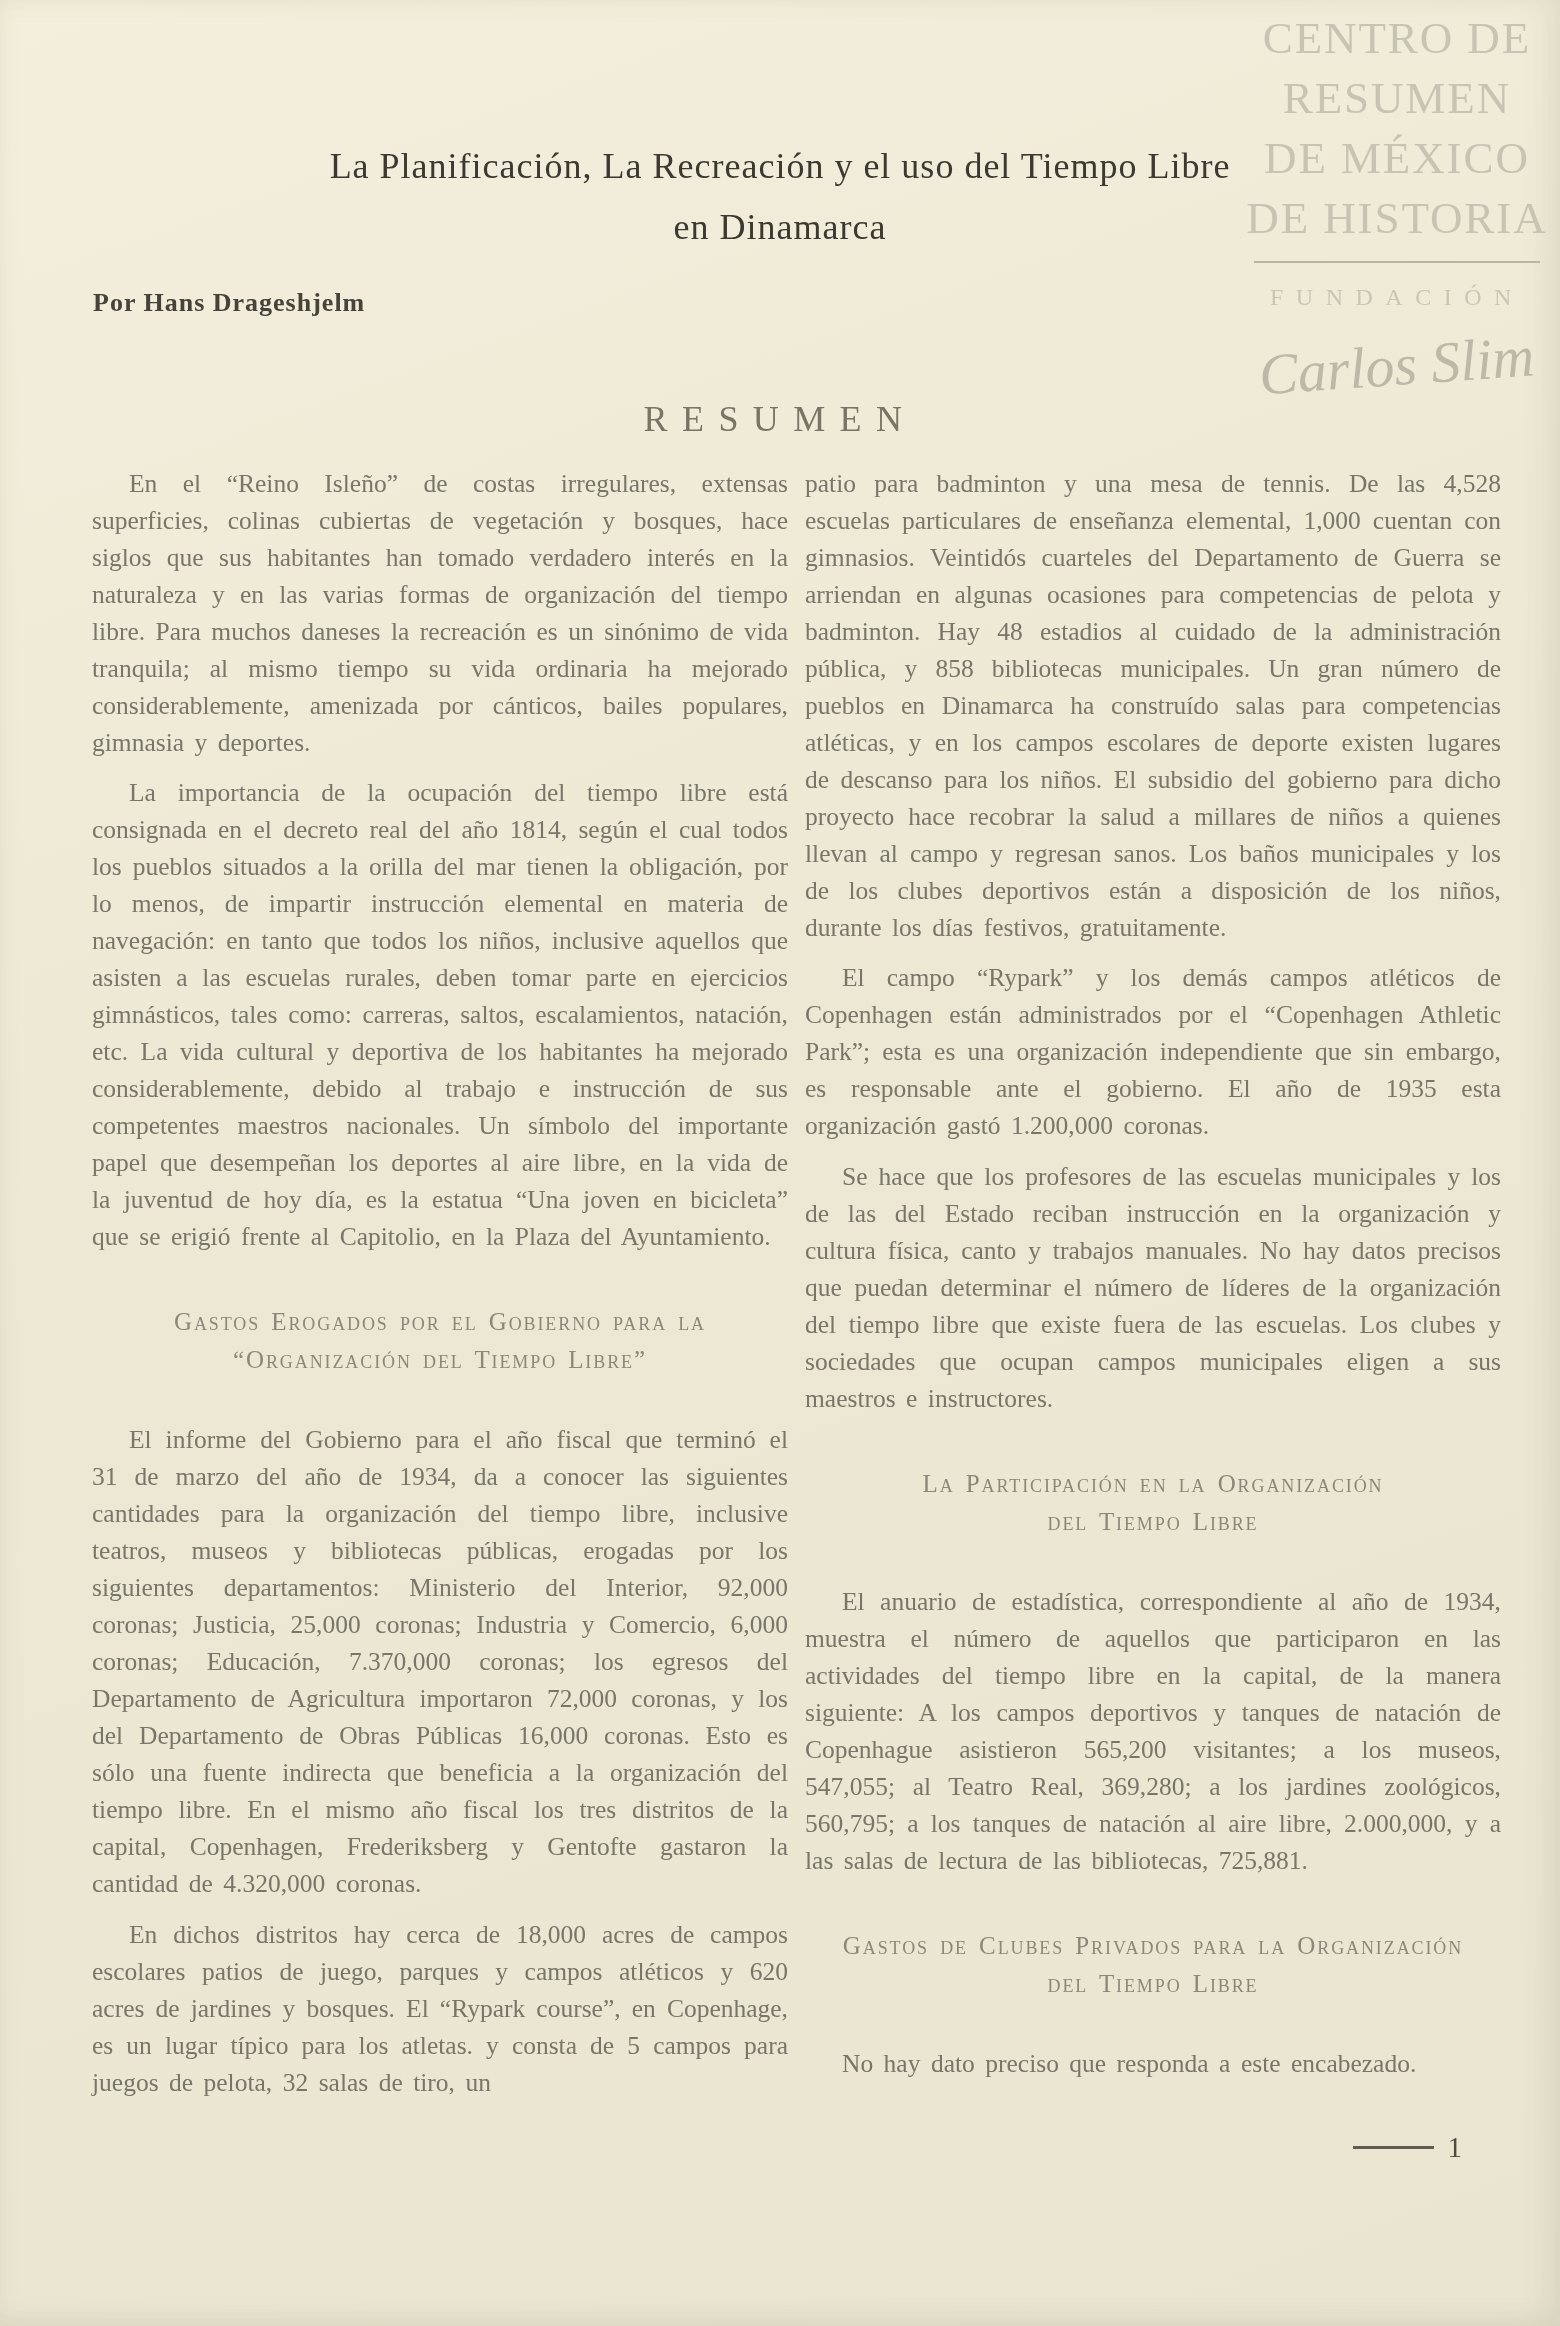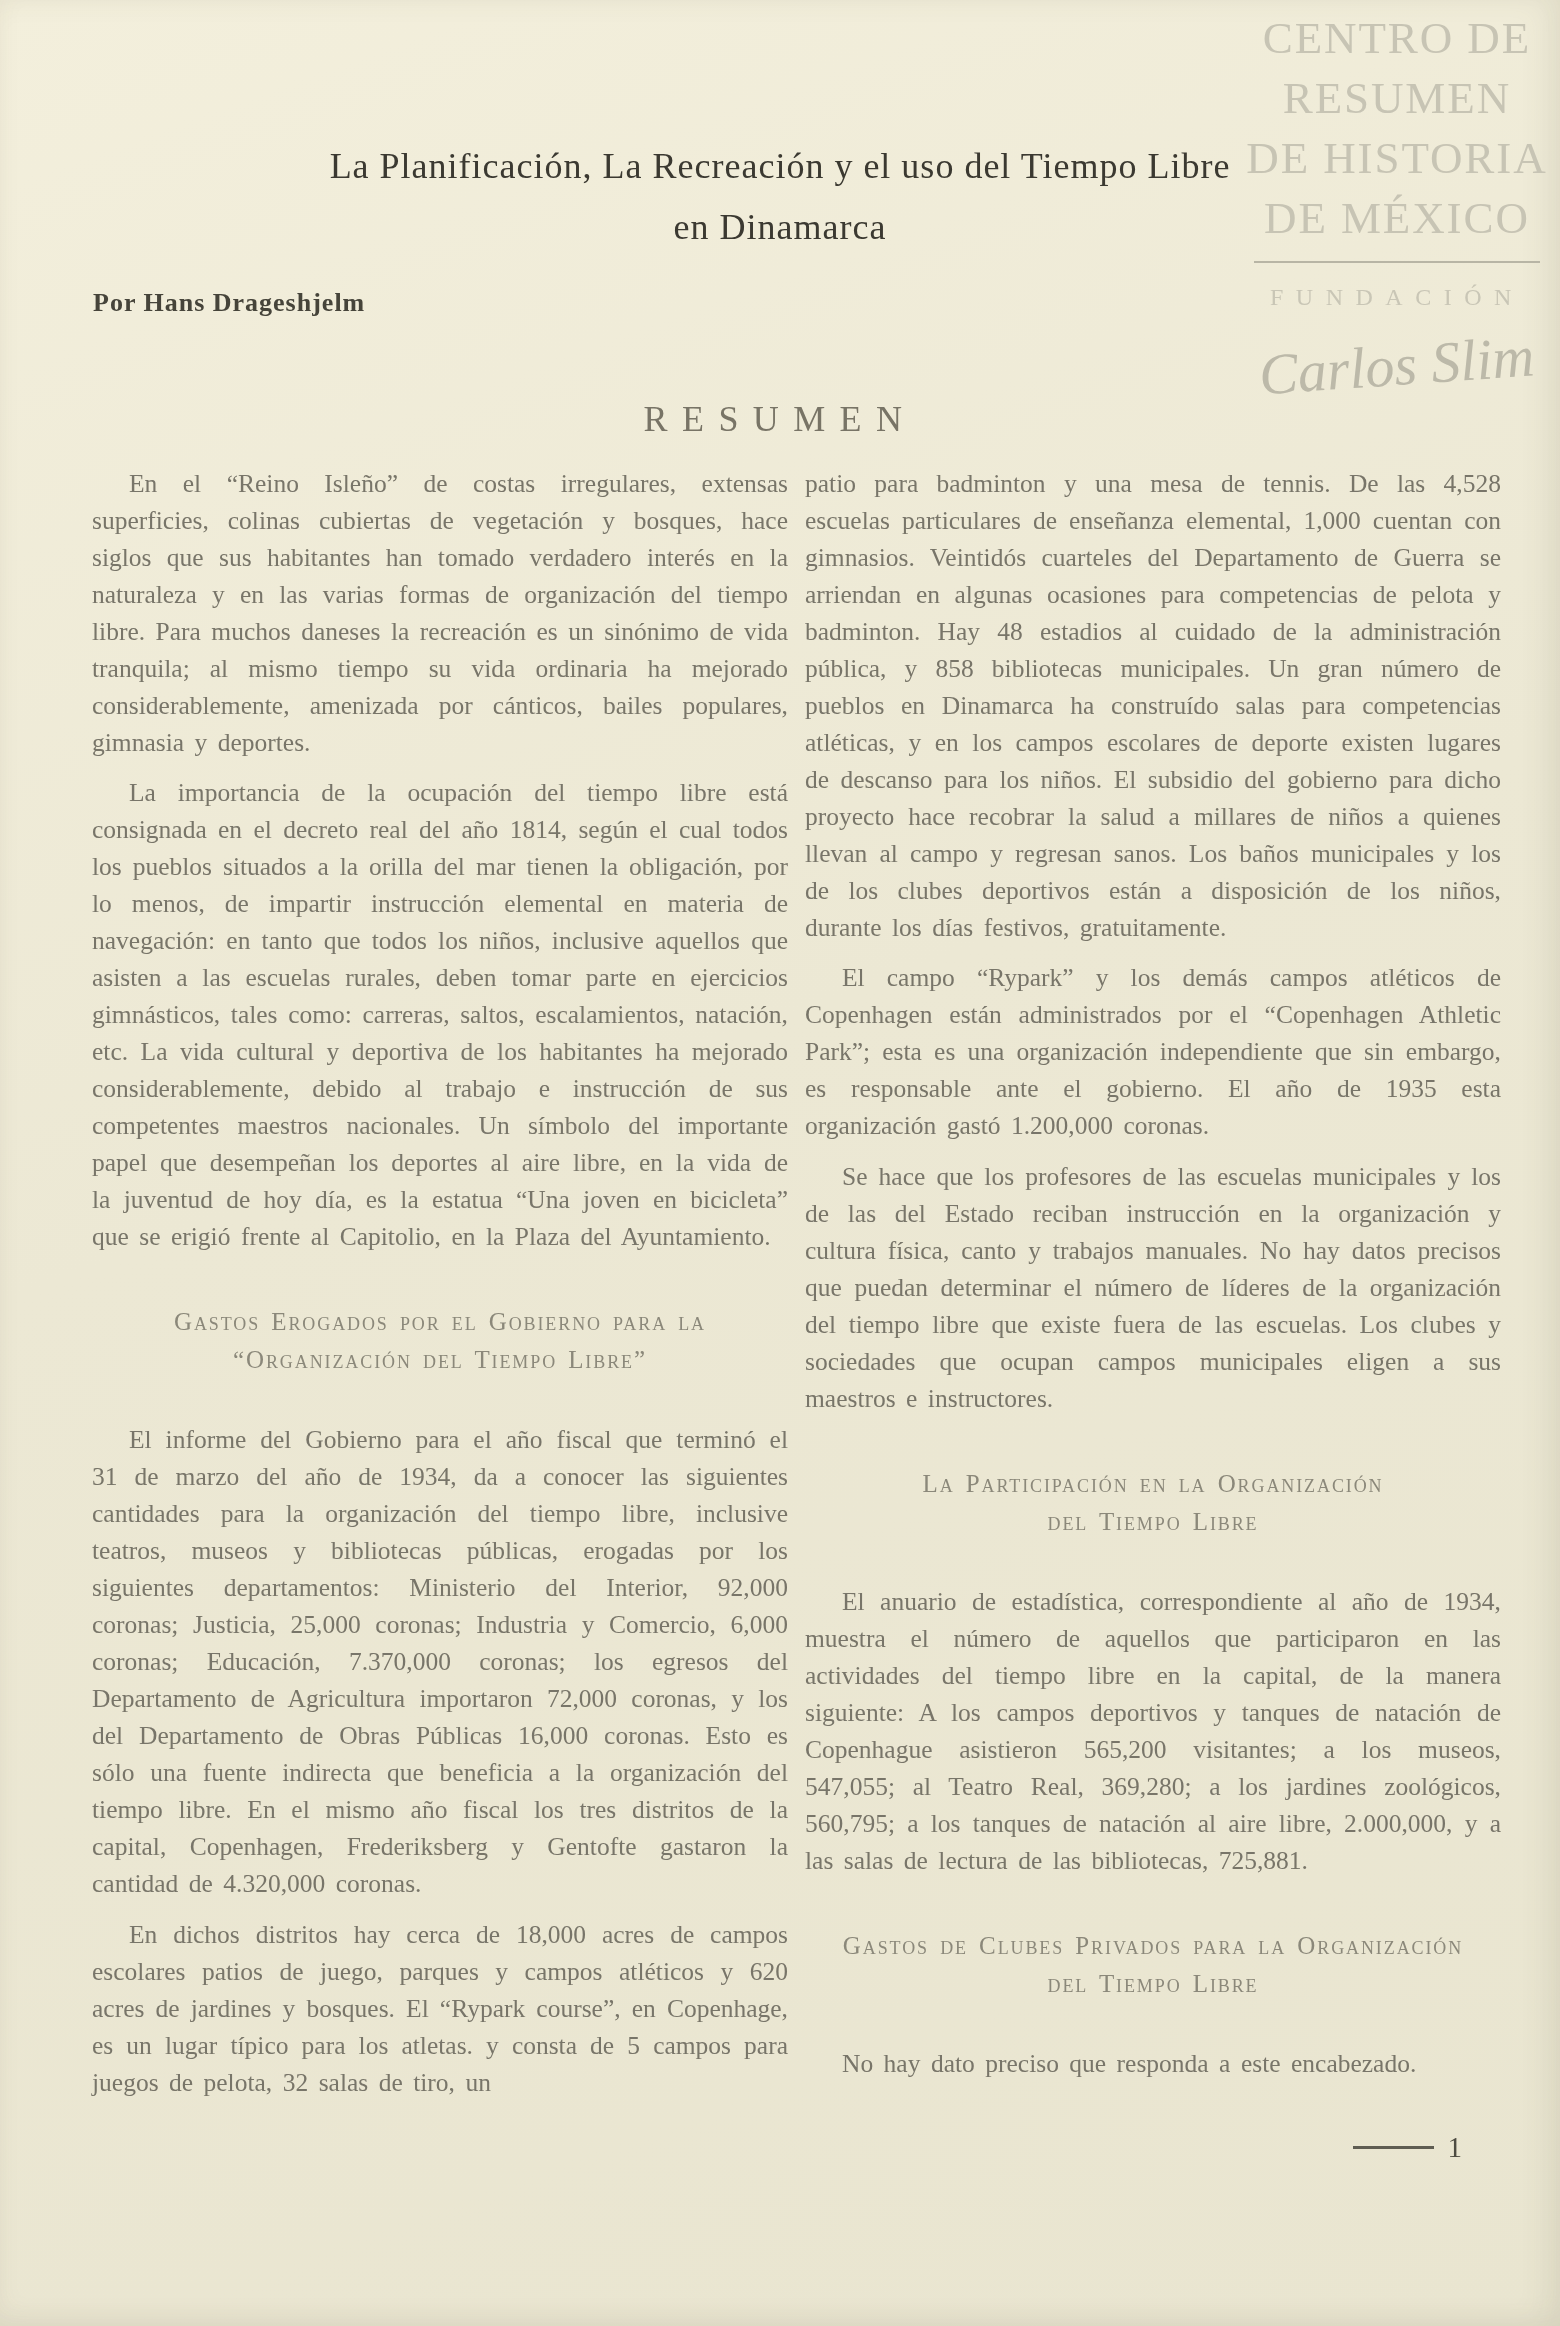--- a/index.html
+++ b/index.html
@@ -43,22 +43,22 @@
   .pnum{font-size:29px;color:#4e4c42;}
 </style>
 </head>
 <body>
 
 <div class="page">
 
   <div class="watermark">
     <div class="wm-line">CENTRO DE</div>
     <div class="wm-line">RESUMEN</div>
+    <div class="wm-line">DE MÉXICO</div>
     <div class="wm-line">DE HISTORIA</div>
-    <div class="wm-line">DE MÉXICO</div>
     <div class="wm-rule"></div>
     <div class="wm-foundation">FUNDACIÓN</div>
     <div class="wm-signature">Carlos Slim</div>
   </div>
 
   <div class="doc-header">
     <h1 class="title">
       <span>La Planificación, La Recreación y el uso del Tiempo Libre</span><br>
       <span>en Dinamarca</span>
     </h1>

